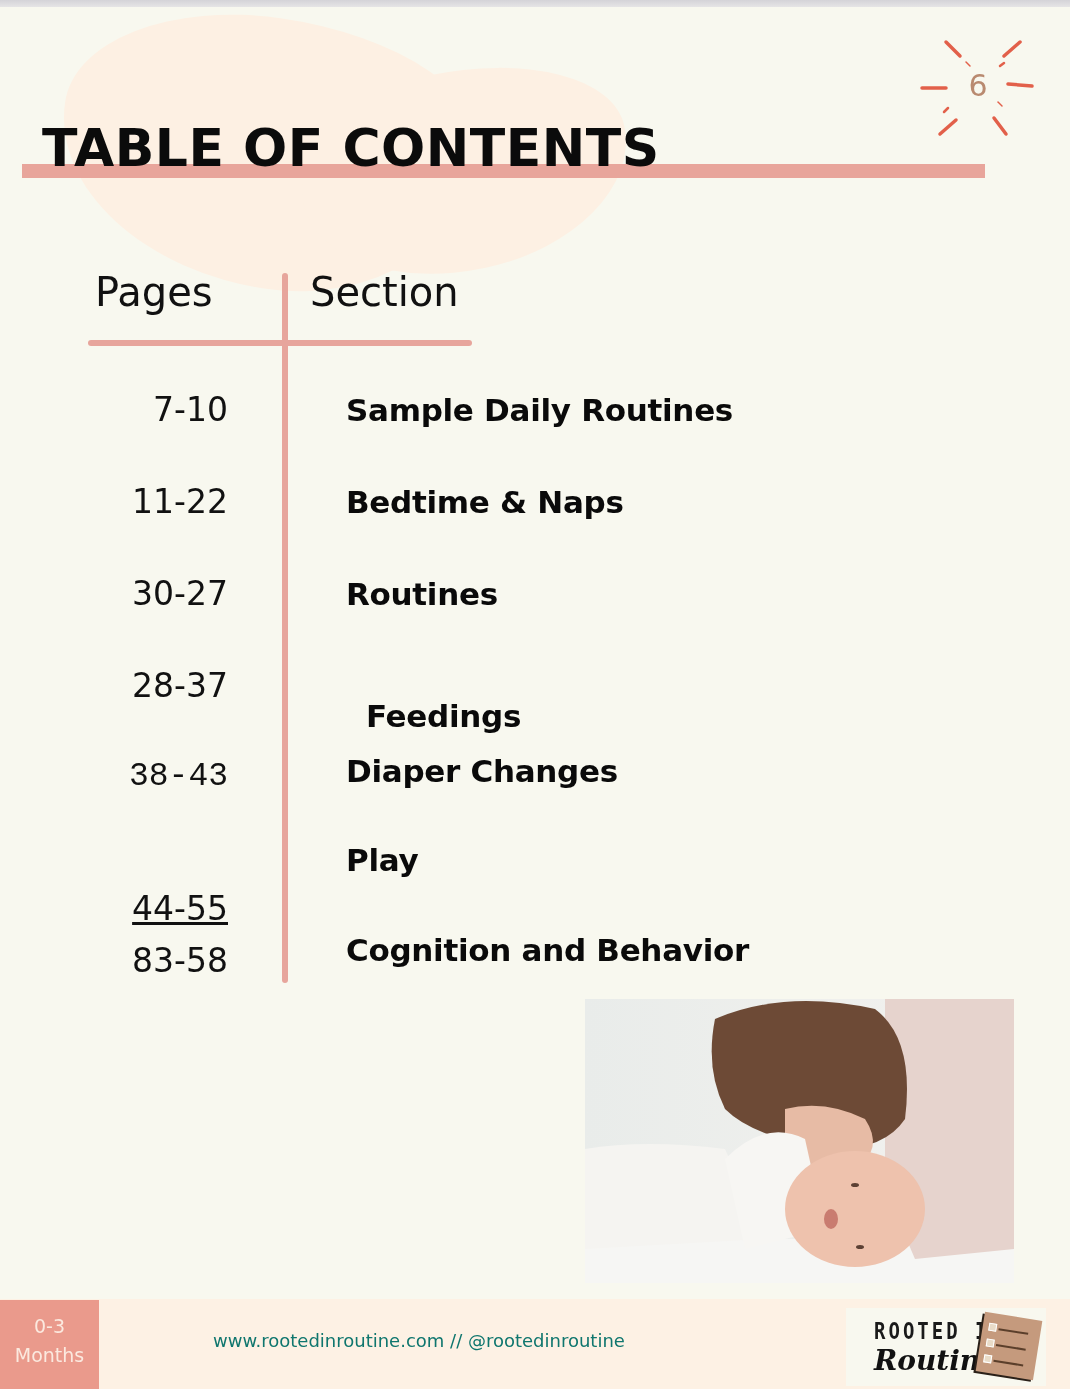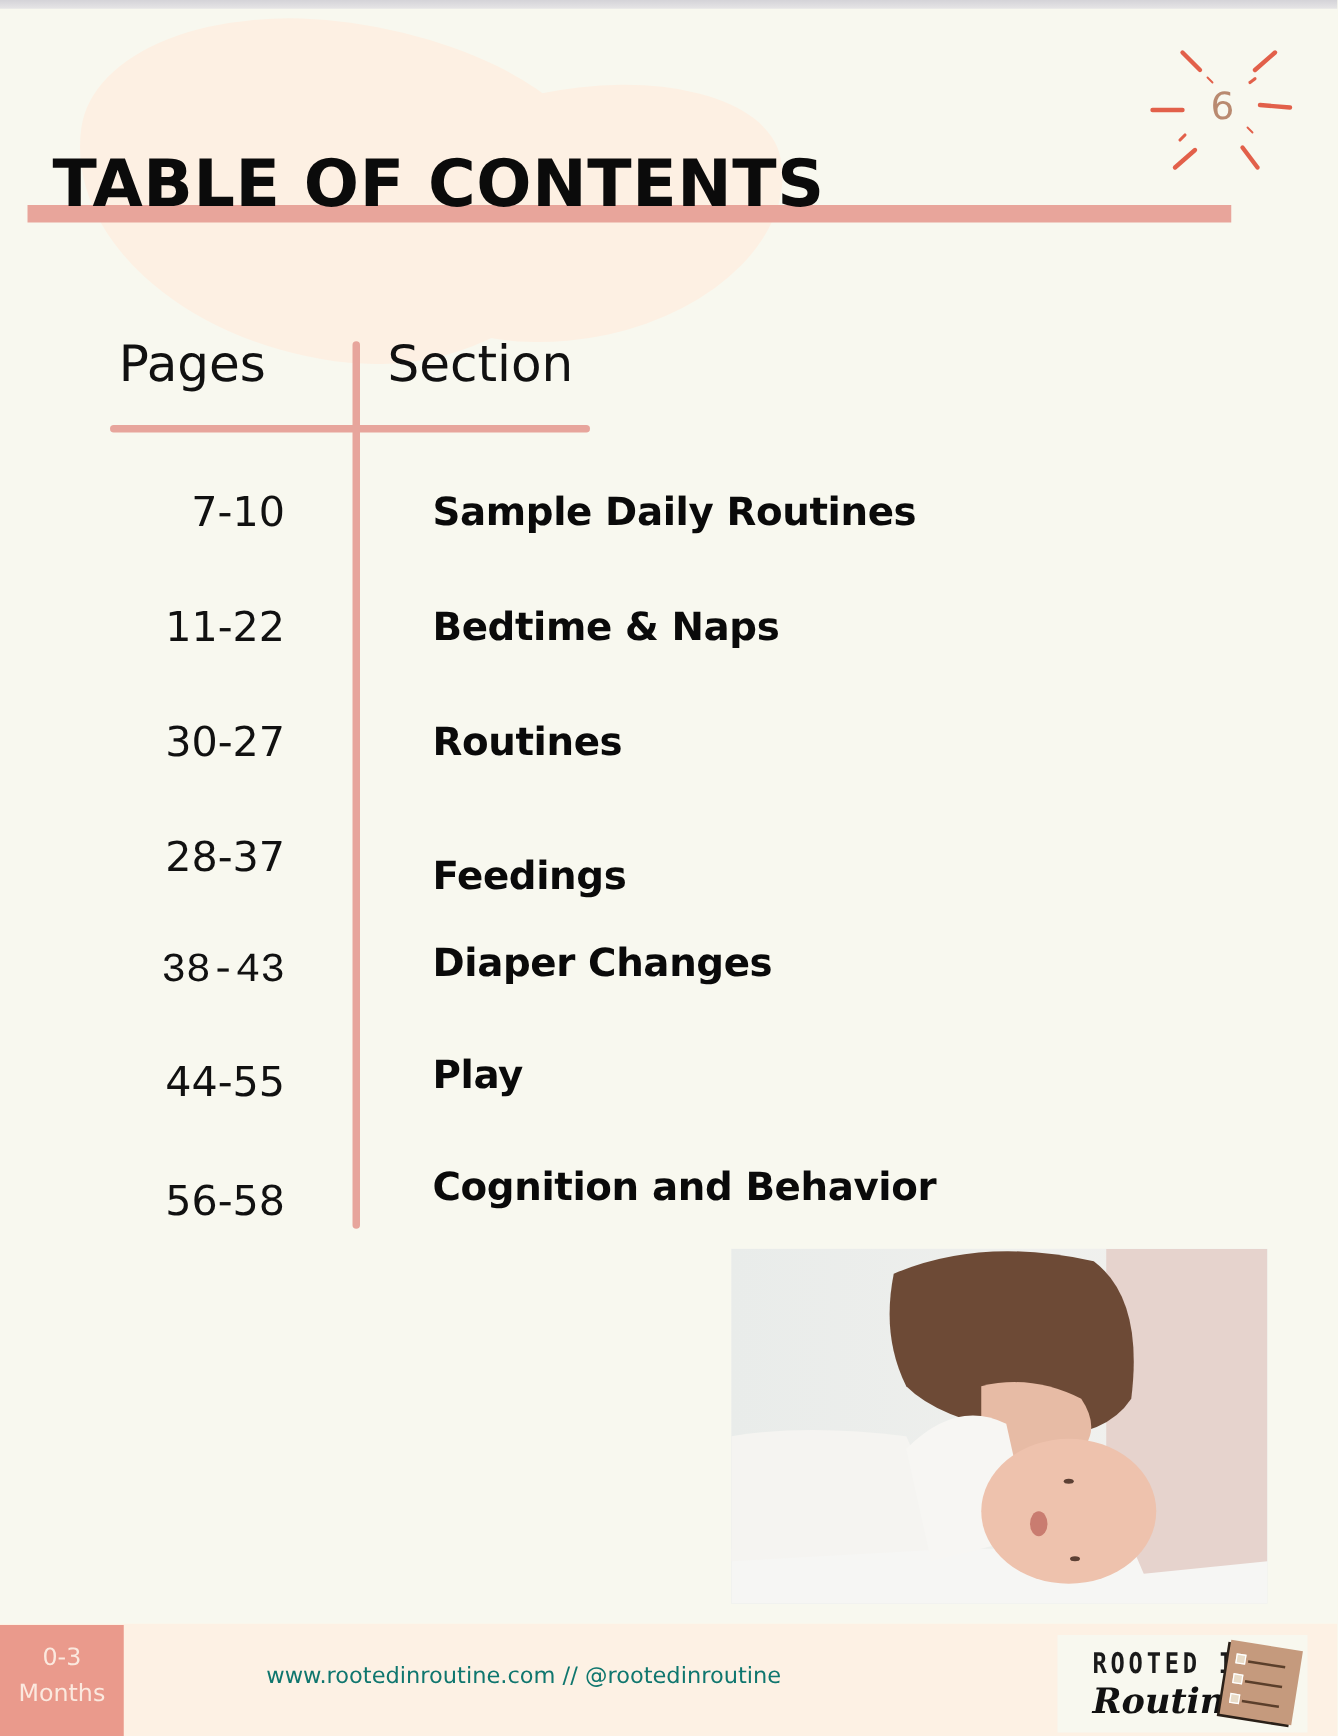--- a/index.html
+++ b/index.html
@@ -141,29 +141,29 @@
     <div class="row-pages" style="top:389px;">7-10</div>
     <div class="row-section" style="top:389px;">Sample Daily Routines</div>
 
     <div class="row-pages" style="top:481px;">11-22</div>
     <div class="row-section" style="top:481px;">Bedtime &amp; Naps</div>
 
     <div class="row-pages" style="top:573px;">30-27</div>
     <div class="row-section" style="top:573px;">Routines</div>
 
     <div class="row-pages" style="top:665px;">28-37</div>
-    <div class="row-section" style="top:680px;">Feedings</div>
+    <div class="row-section" style="top:695px;margin-left:20px;">Feedings</div>
 
     <div class="row-pages" style="top:756px;font-family:Liberation Mono, monospace;">38-43</div>
     <div class="row-section" style="top:750px;">Diaper Changes</div>
 
-    <div class="row-pages" style="top:845px;">44-55</div>
+    <div class="row-pages" style="top:888px;text-decoration:underline;">44-55</div>
     <div class="row-section" style="top:839px;">Play</div>
 
-    <div class="row-pages" style="top:940px;">56-58</div>
+    <div class="row-pages" style="top:940px;">83-58</div>
     <div class="row-section" style="top:929px;">Cognition and Behavior</div>
   </div>
 
   <div class="photo">
     <svg width="429" height="284" viewBox="0 0 429 284">
       <defs>
         <linearGradient id="bg" x1="0" y1="0" x2="1" y2="0">
           <stop offset="0" stop-color="#e9ecea"></stop>
           <stop offset="1" stop-color="#f3f2ef"></stop>
         </linearGradient>

